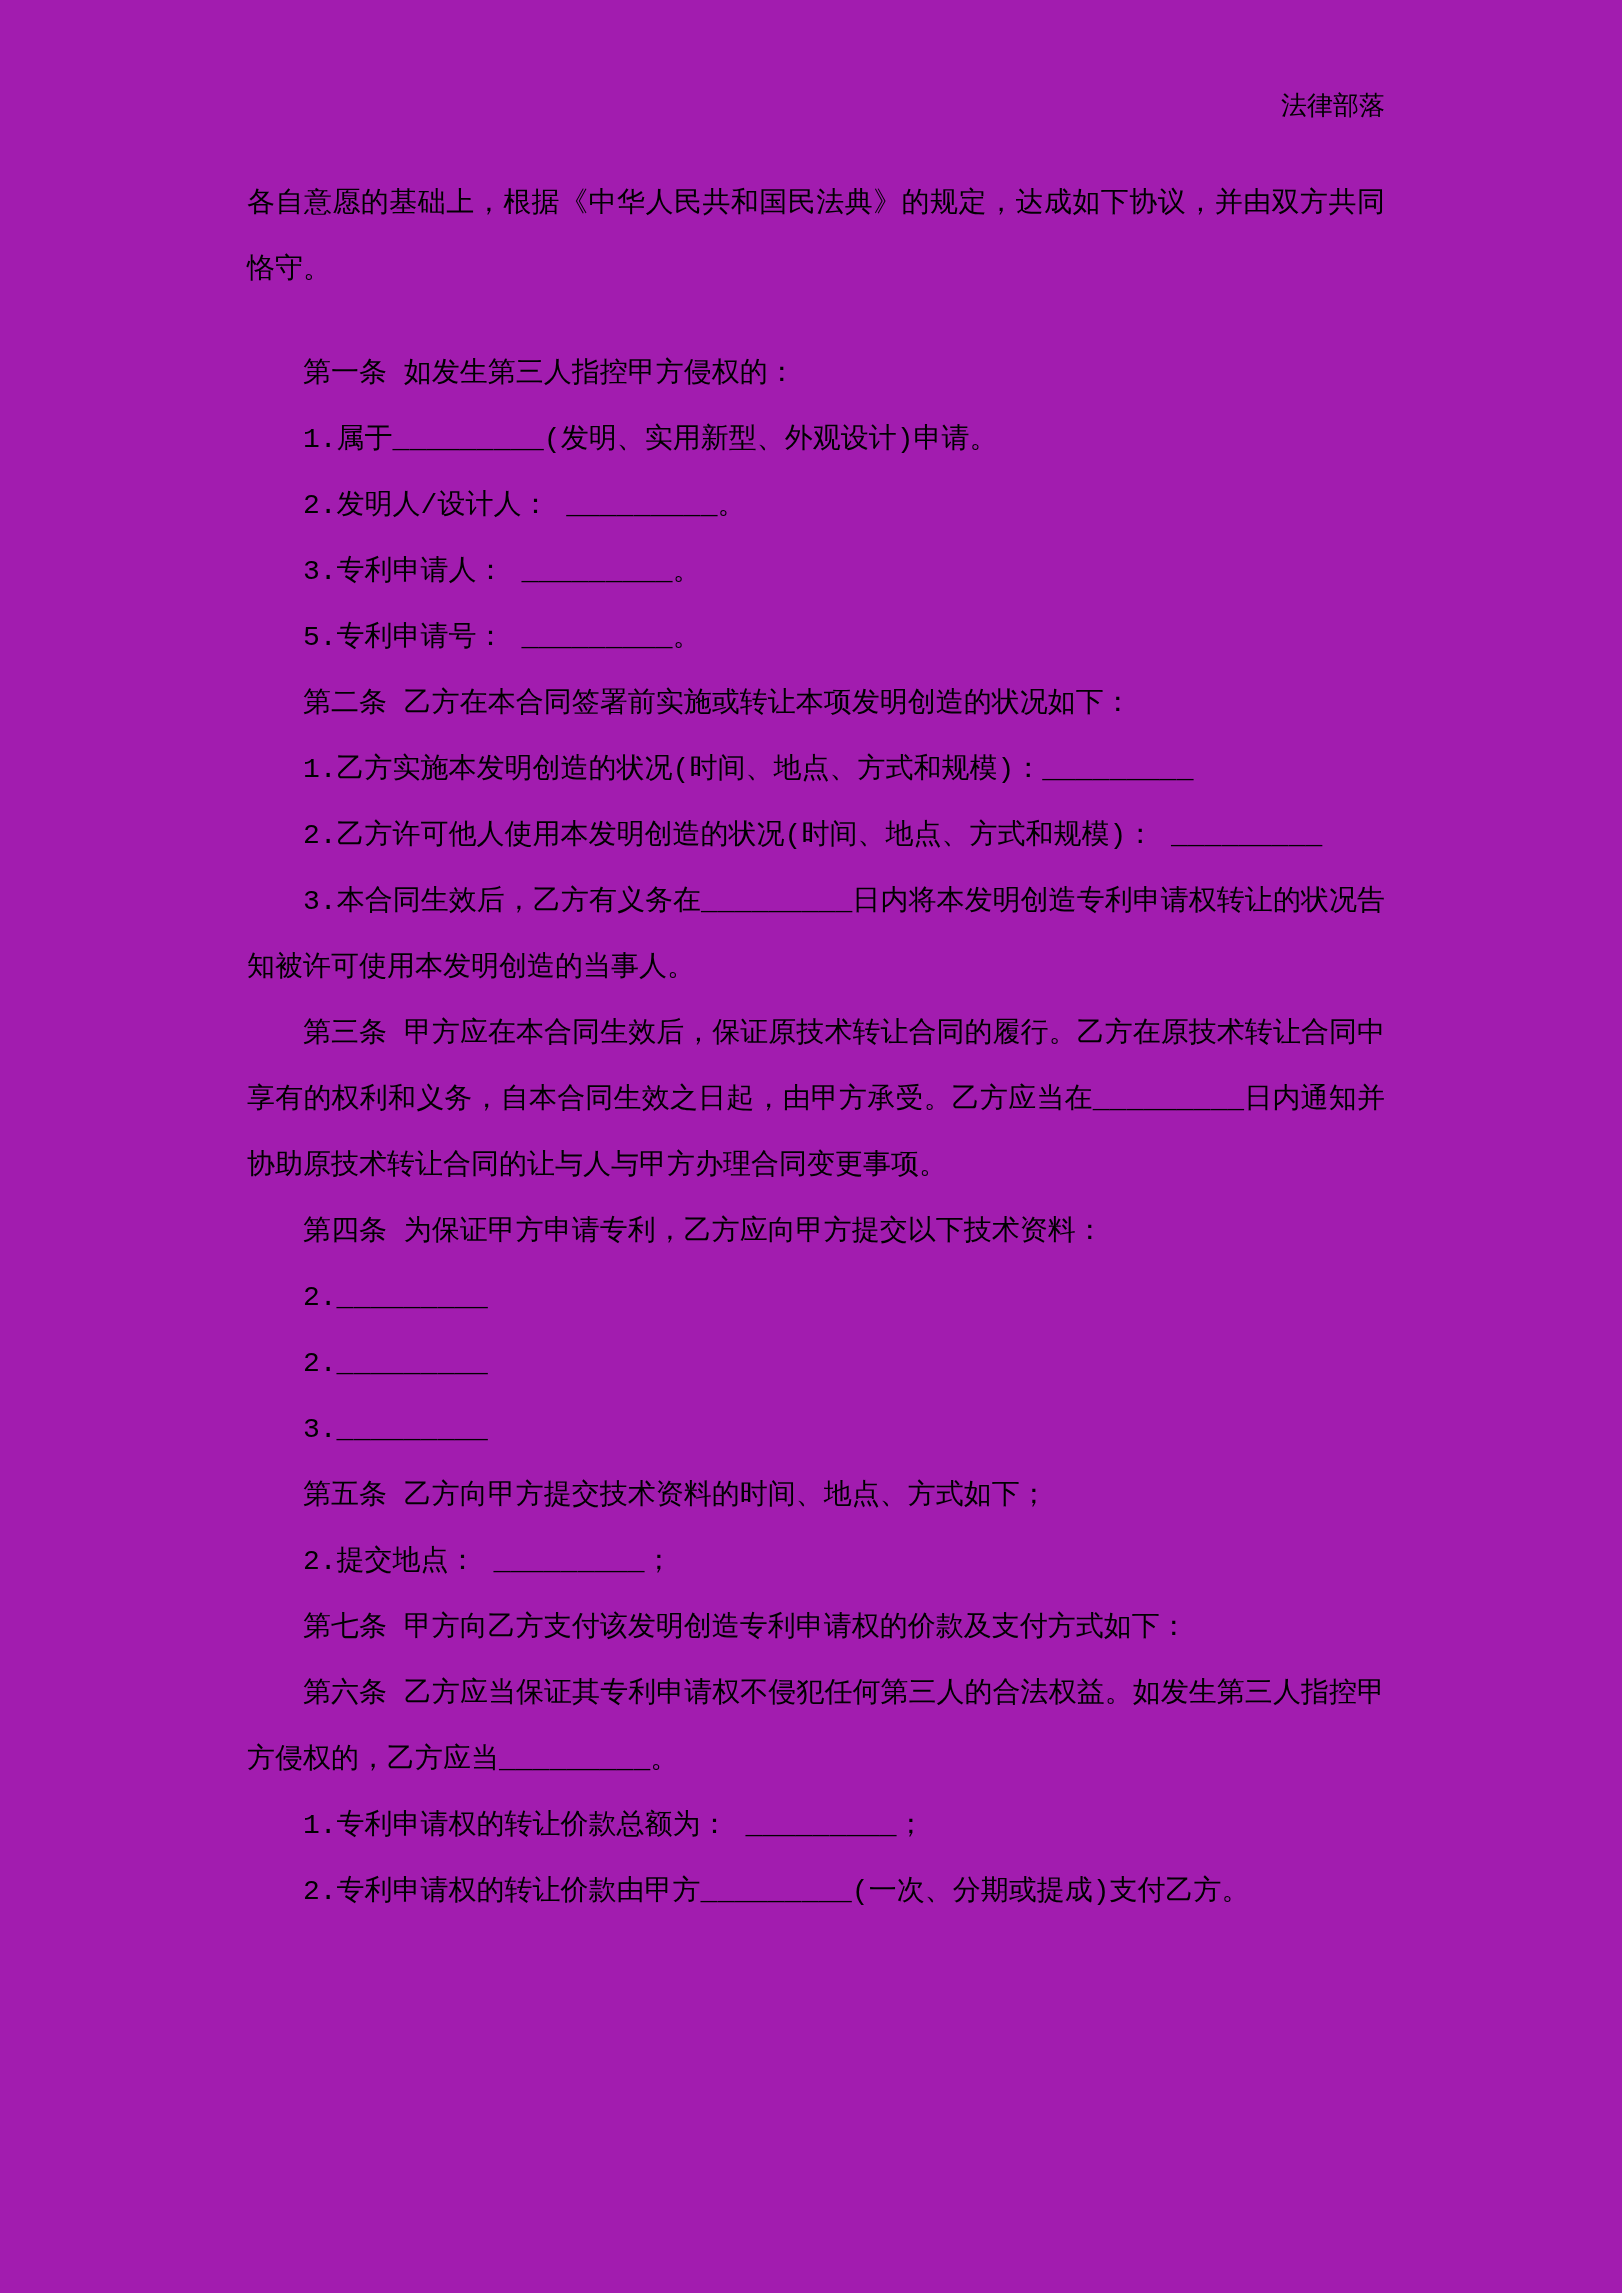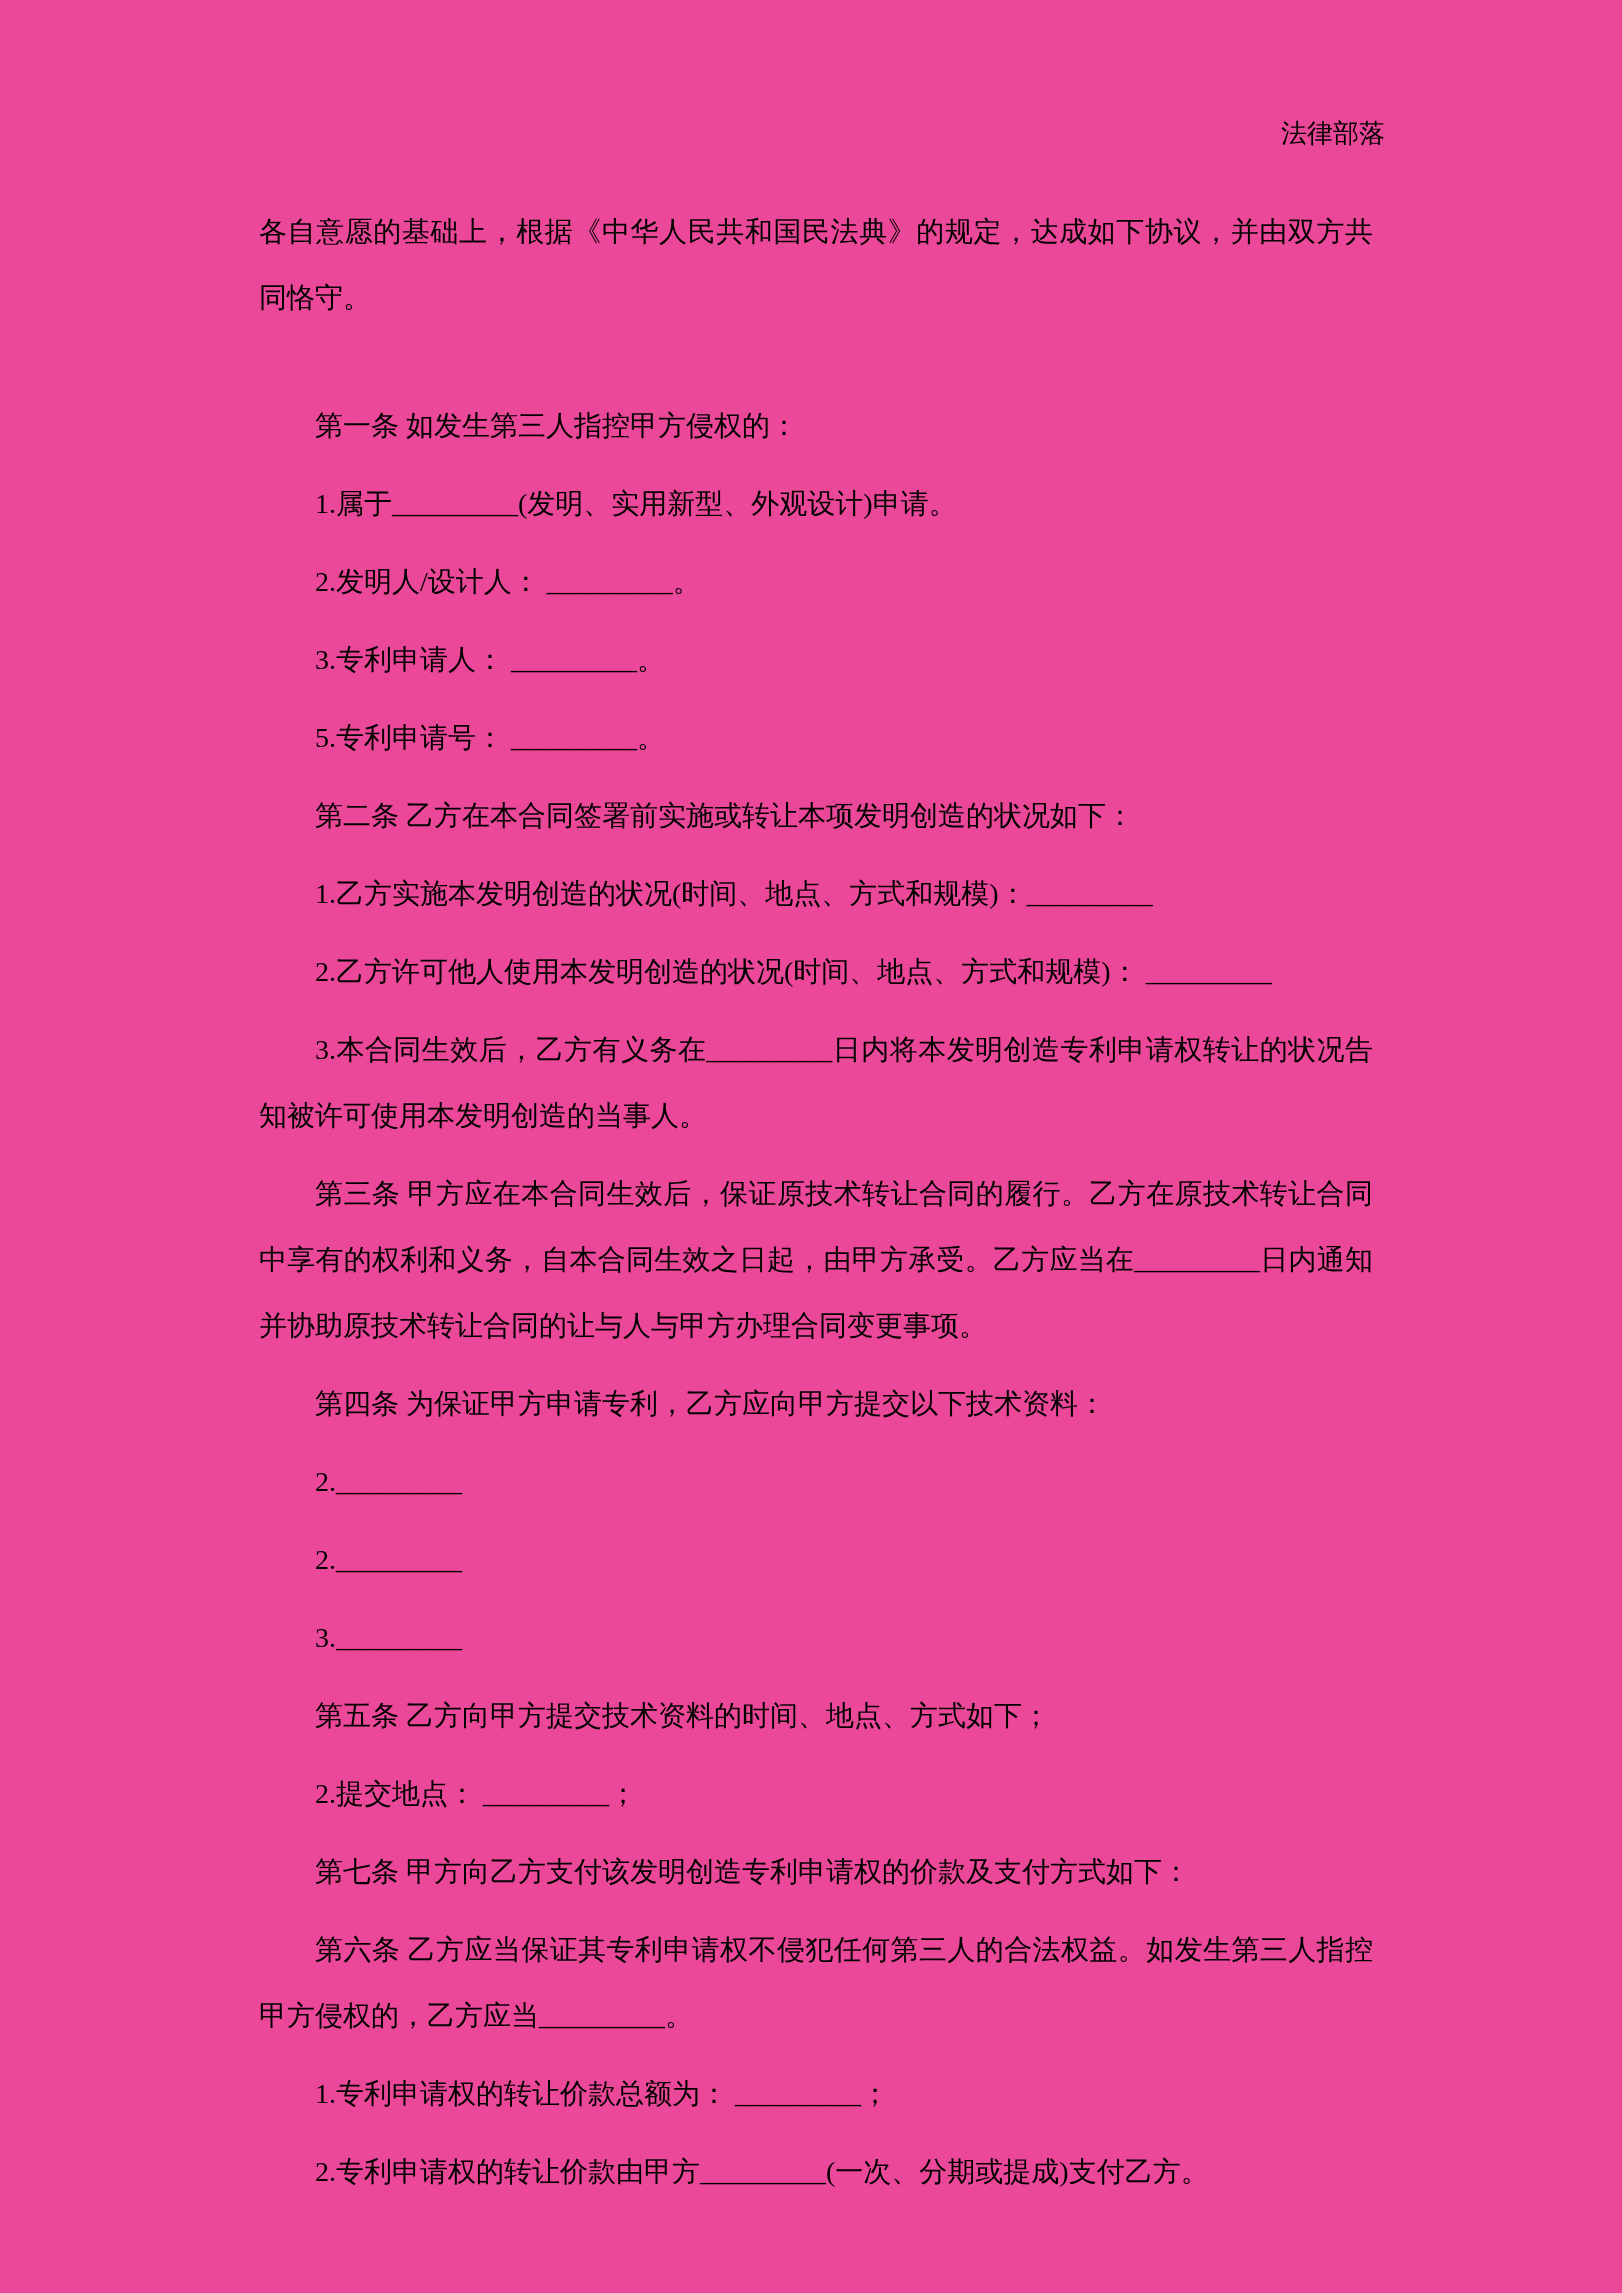--- a/index.html
+++ b/index.html
@@ -5,40 +5,41 @@
   html, body {
     margin: 0;
     padding: 0;
     background: #ffffff;
   }
   .page {
     position: relative;
     width: 1623px;
     height: 2294px;
     box-sizing: border-box;
-    background: #ec4899;
-    padding: 116px 238px 0 247px;
+    background: #a21caf;
+    padding: 88px 238px 0 247px;
     font-family: "Liberation Serif", "DejaVu Serif", serif;
     color: #000000;
     overflow: hidden;
   }
   .doc-header {
     text-align: right;
     font-size: 26px;
     line-height: 36px;
     margin-bottom: 47px;
   }
   .doc-body {
     font-size: 28px;
   }
   .doc-body p {
-    margin: 12px;
+    margin: 0;
     line-height: 66px;
     word-break: break-all;
     text-align: justify;
+    font-family: Liberation Mono, monospace;
   }
   .doc-body p.indent {
     text-indent: 2em;
   }
   .section-gap {
     height: 38px;
   }
 </style>
 </head>
 <body>

